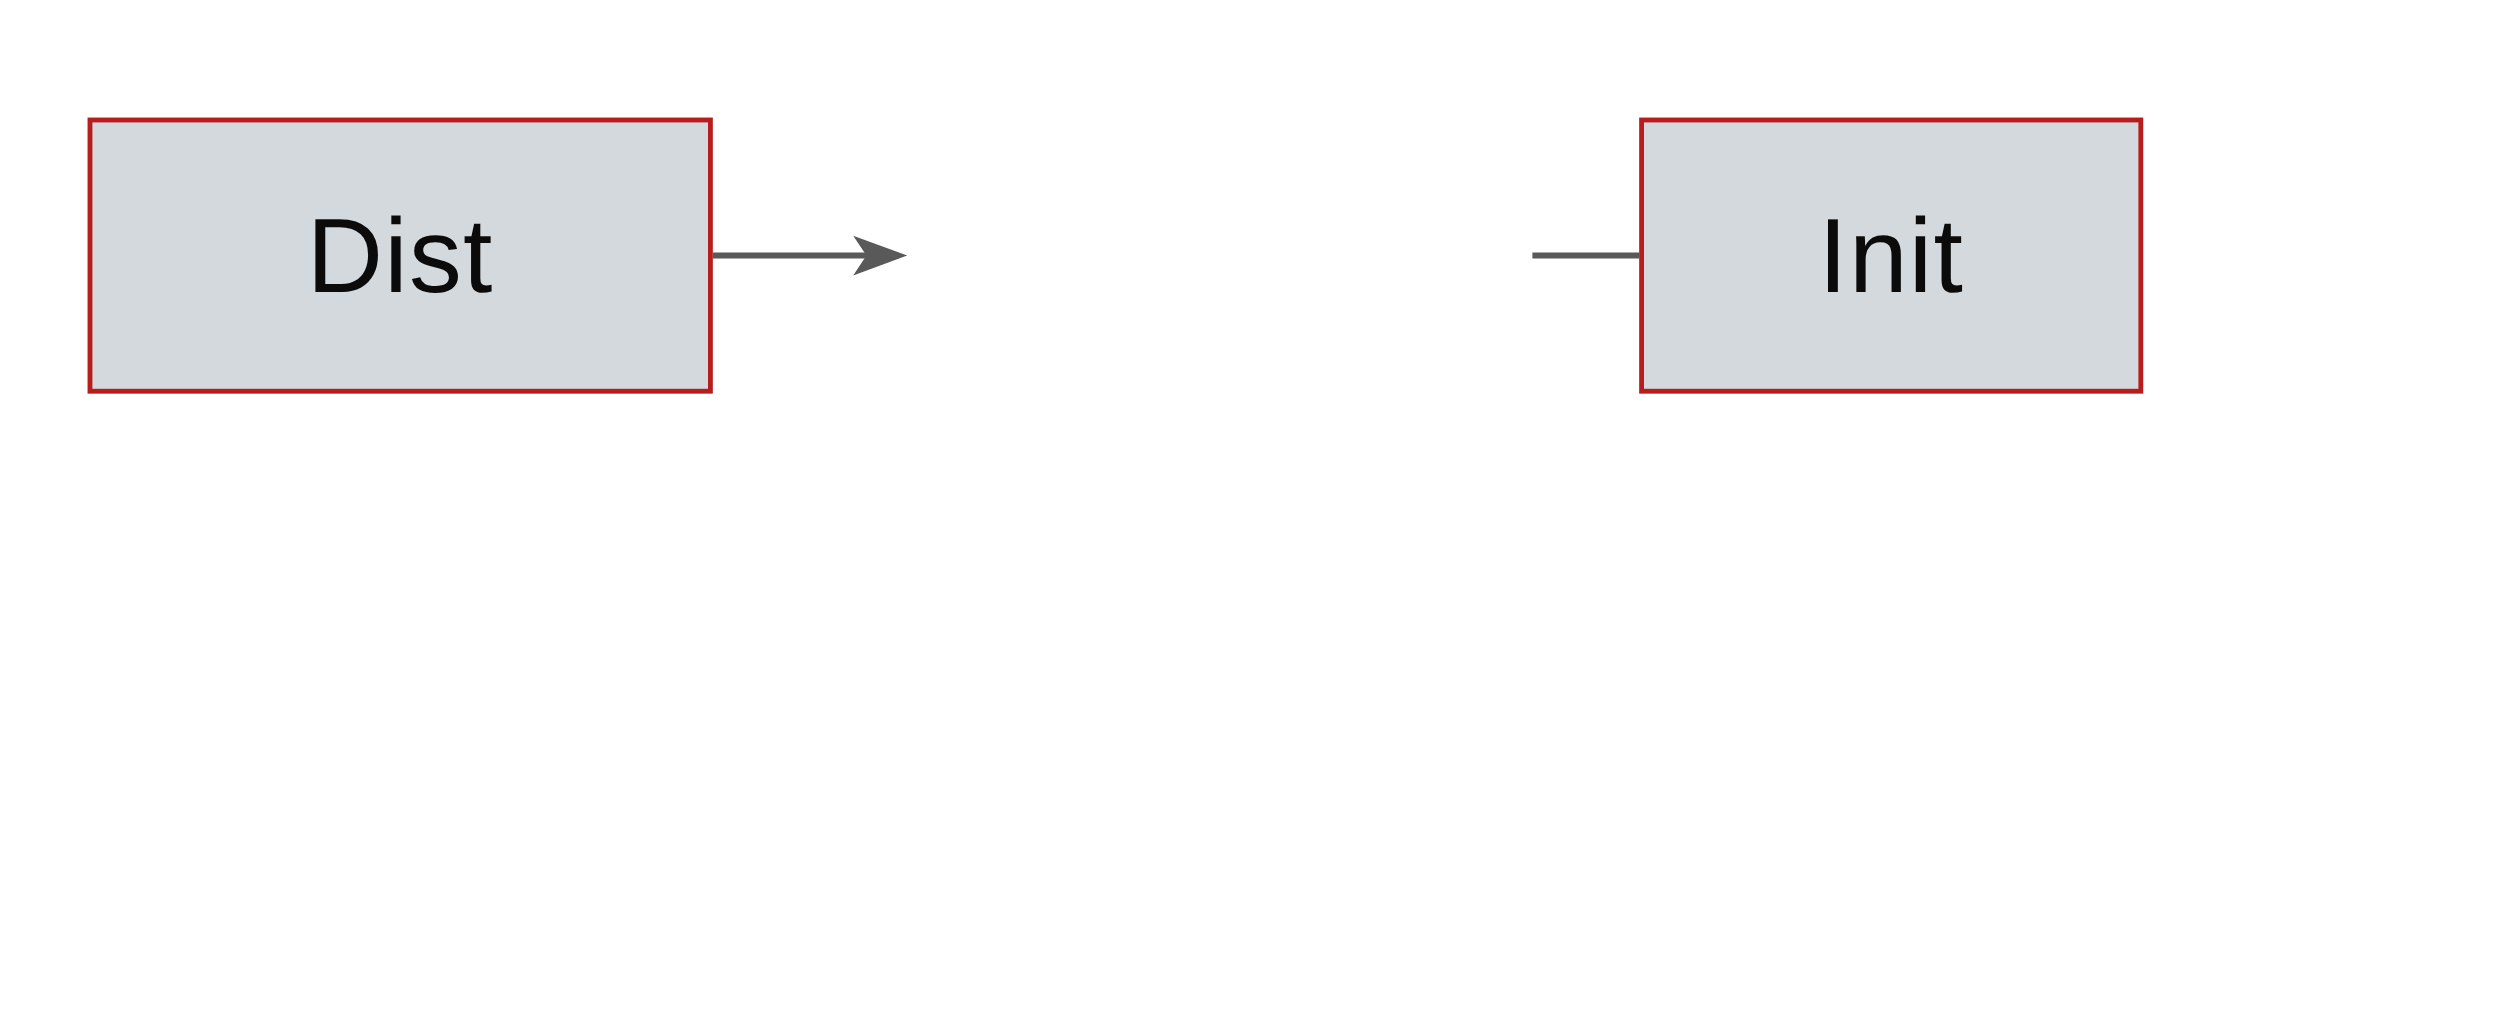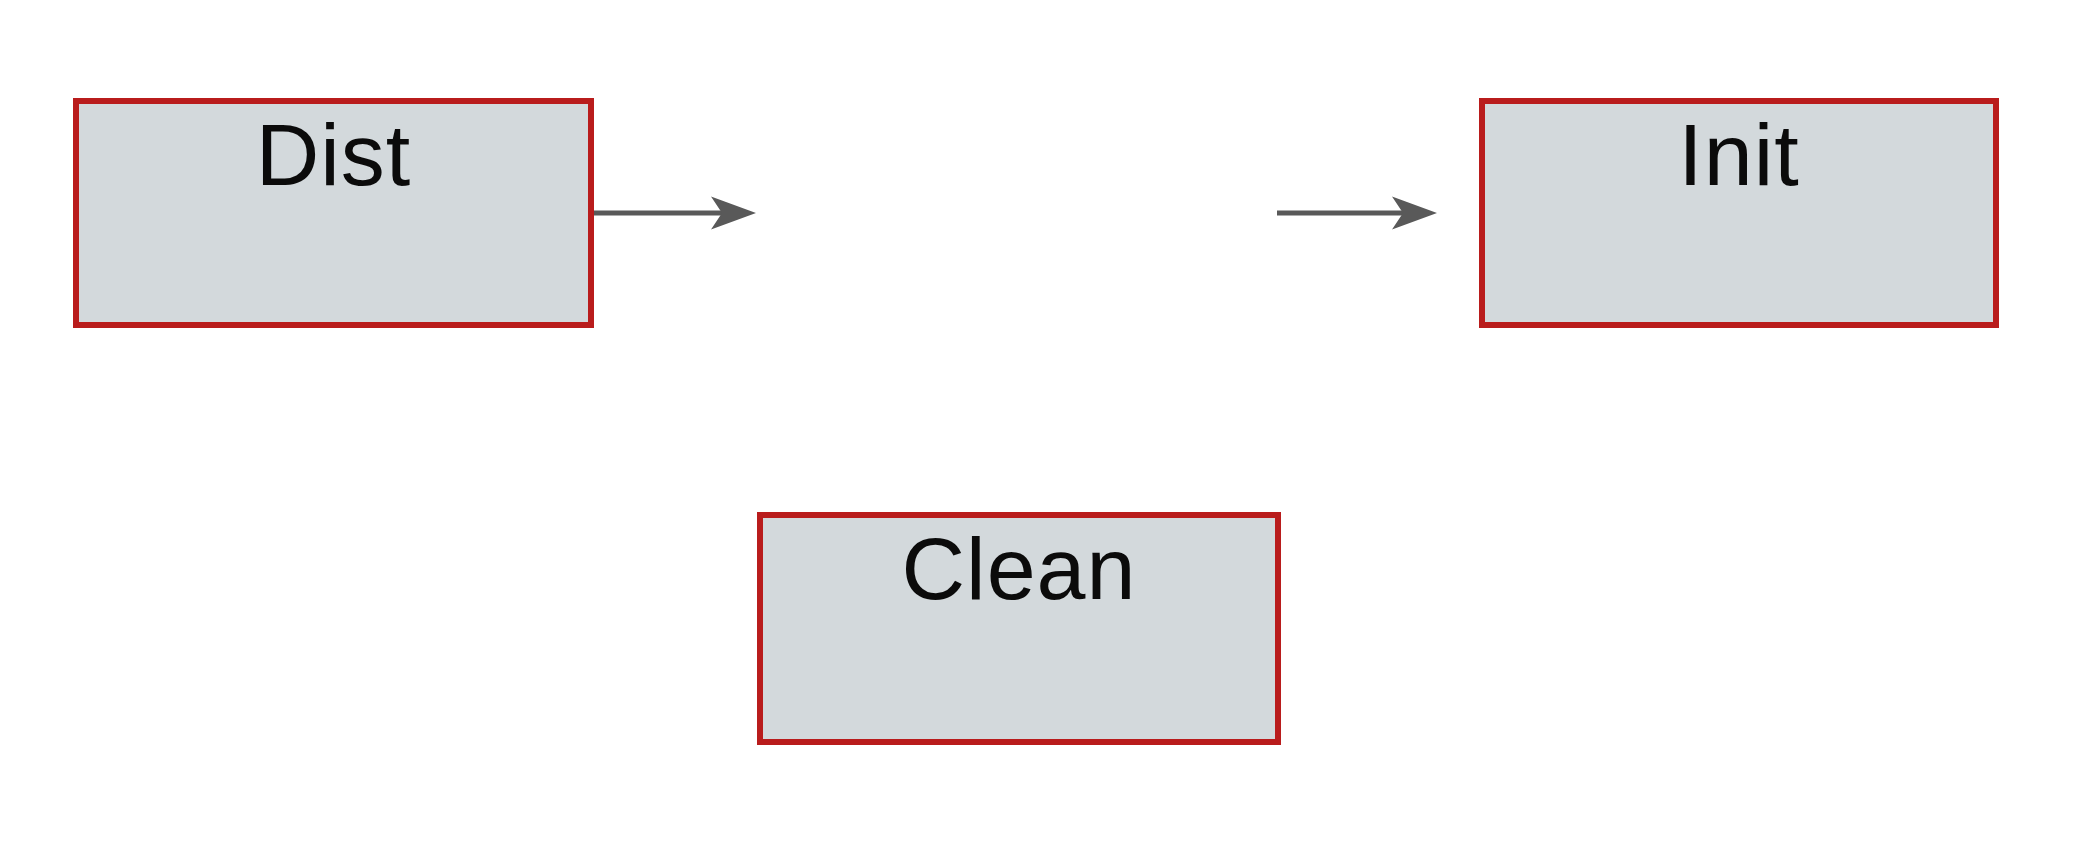--- a/index.html
+++ b/index.html
@@ -12,34 +12,35 @@
     position: relative;
     width: 2078px;
     height: 848px;
     background: #ffffff;
     overflow: hidden;
   }
   .node {
     position: absolute;
     box-sizing: border-box;
     background: #d3d9dc;
-    border: 6px solid #b91c1c;
+    border: 4px solid #b91c1c;
     display: flex;
+    align-items: center;
     justify-content: center;
   }
   .node .label {
     font-size: 88px;
     font-weight: 400;
     color: #0b0b0b;
     letter-spacing: 1px;
     white-space: nowrap;
   }
   .node-dist    { left:  73px; top:  98px; width: 521px; height: 230px; }
   .node-compile { left: 756px; top:  97px; width: 521px; height: 231px; }
-  .node-init    { left: 1479px; top: 98px; width: 520px; height: 230px; }
+  .node-init    { left: 1366px; top: 98px; width: 420px; height: 230px; }
   .node-clean   { left: 757px; top: 512px; width: 524px; height: 233px; }
   .edges-overlay {
     position: absolute;
     left: 0; top: 0;
     width: 2078px;
     height: 848px;
     pointer-events: none;
   }
 </style>
 </head>
@@ -62,17 +63,14 @@
 
   <div class="node node-dist">
     <span class="label">Dist</span>
   </div>
 
 
   <div class="node node-init">
     <span class="label">Init</span>
   </div>
 
-  <div class="node node-clean">
-    <span class="label">Clean</span>
-  </div>
 
 </div>
 
 </body></html>

